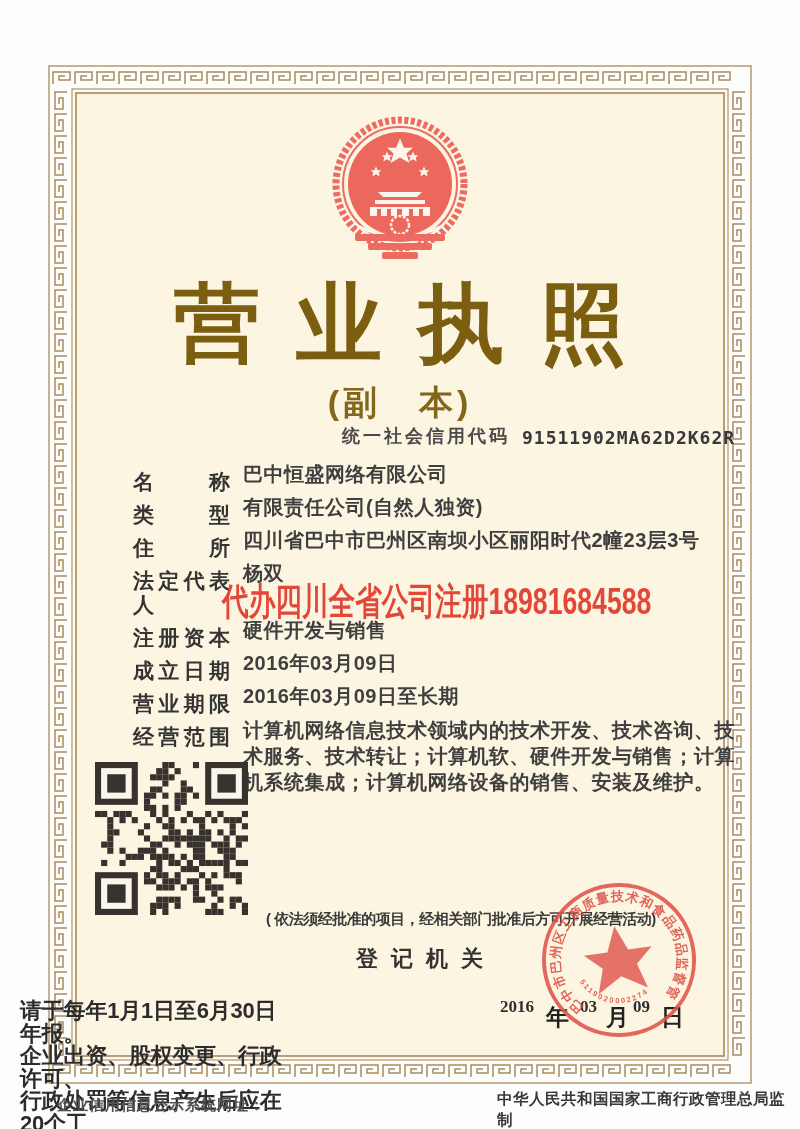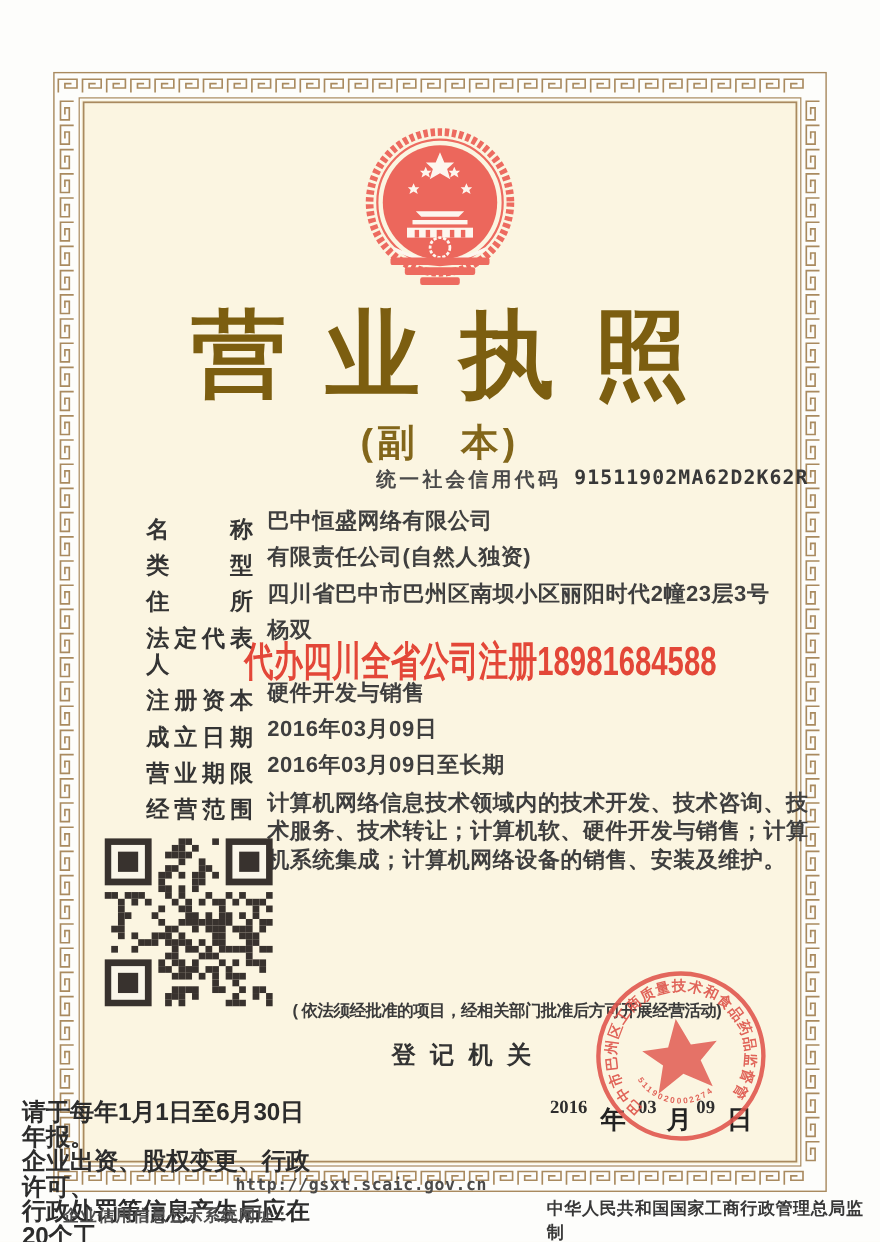--- a/index.html
+++ b/index.html
@@ -15,21 +15,21 @@
 
   .doc-title{
     position:absolute;left:0;right:0;top:278px;text-align:center;
     font-size:86px;font-weight:900;color:#7c5e10;
     letter-spacing:36px;padding-left:36px;line-height:1.05;
   }
   .doc-subtitle{
     position:absolute;left:0;right:0;top:380px;text-align:center;
     font-size:34px;font-weight:700;color:#82661a;letter-spacing:4px;
   }
-  .credit-line{position:absolute;left:342px;top:424px;display:flex;align-items:flex-start;white-space:nowrap;}
+  .credit-line{position:absolute;left:342px;top:424px;display:flex;align-items:flex-end;white-space:nowrap;}
   .credit-label{font-size:18px;font-weight:700;color:#4a4a4a;letter-spacing:3px;}
   .credit-code{font-family:"DejaVu Sans Mono",monospace;font-size:18px;font-weight:700;color:#383838;margin-left:12px;letter-spacing:1px;}
 
   .fields{position:absolute;left:133px;top:470px;width:612px;}
   .frow{display:flex;align-items:flex-start;margin-bottom:9px;}
   .flabel{
     width:97px;min-width:97px;font-size:21px;font-weight:700;color:#343434;
     text-align:justify;text-align-last:justify;line-height:24px;
   }
   .fvalue{
@@ -547,17 +547,16 @@
   <span class="date-part d-unit" style="left:606px;top:1002px;">月</span>
   <span class="date-part d-num" style="left:633px;top:997px;">09</span>
   <span class="date-part d-unit" style="left:661px;top:1002px;">日</span>
 
   <div class="notice">
     <div>请于每年1月1日至6月30日年报。</div>
     <div>企业出资、股权变更、行政许可、</div>
     <div>行政处罚等信息产生后应在20个工</div>
   </div>
 
-  <div class="site-url">http://gsxt.scaic.gov.cn</div>
   <div class="site-label">企业信用信息公示系统网址：</div>
   <div class="issuer">中华人民共和国国家工商行政管理总局监制</div>
 
 </div>
 
 </body></html>

